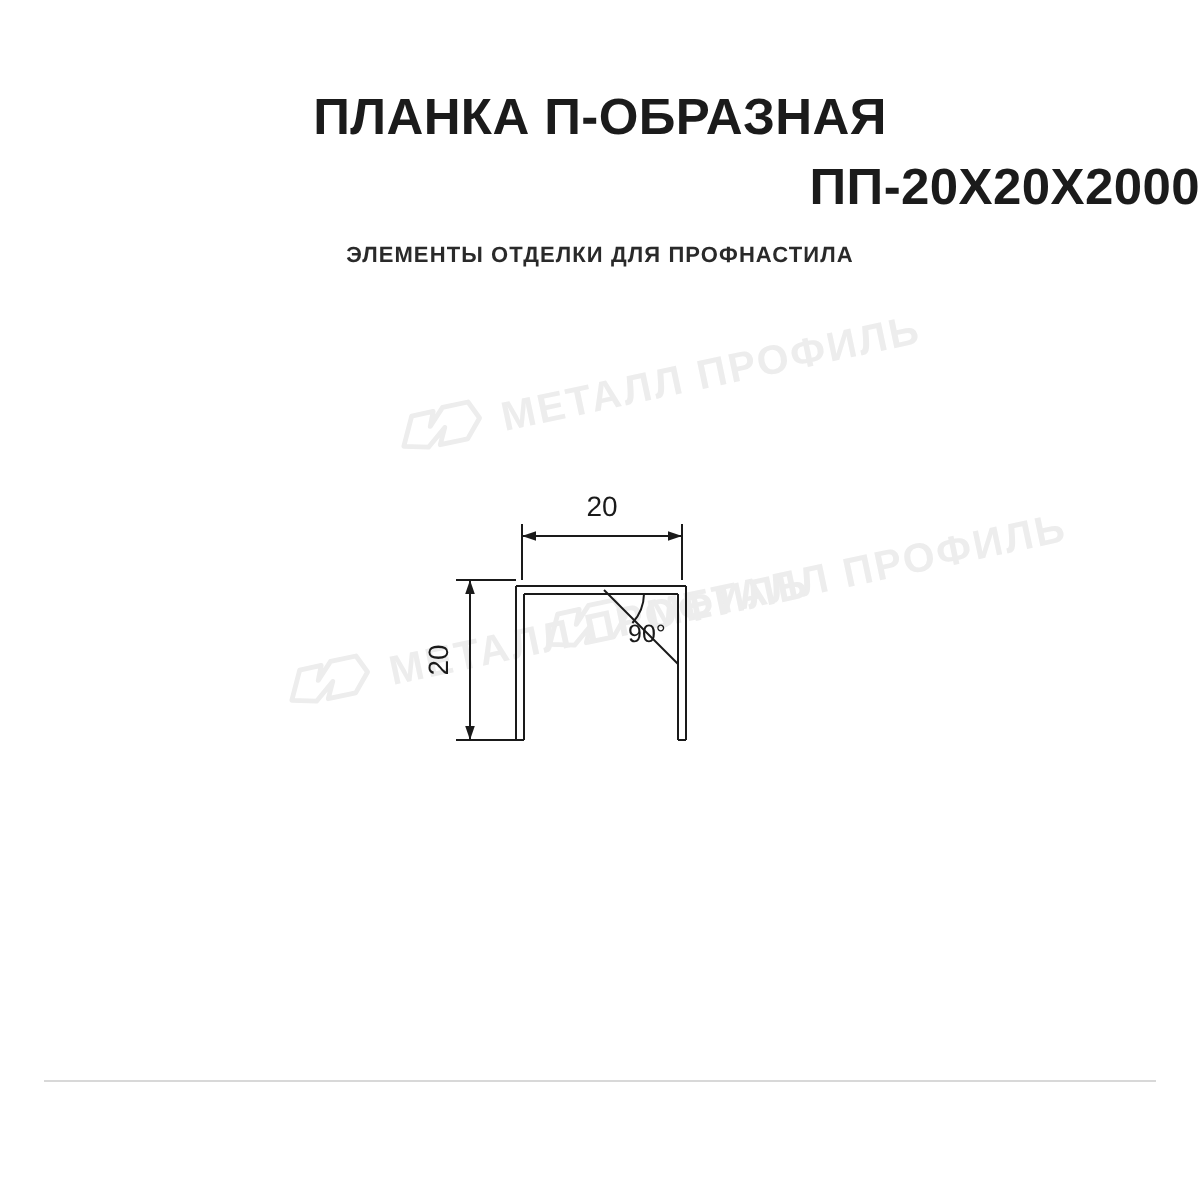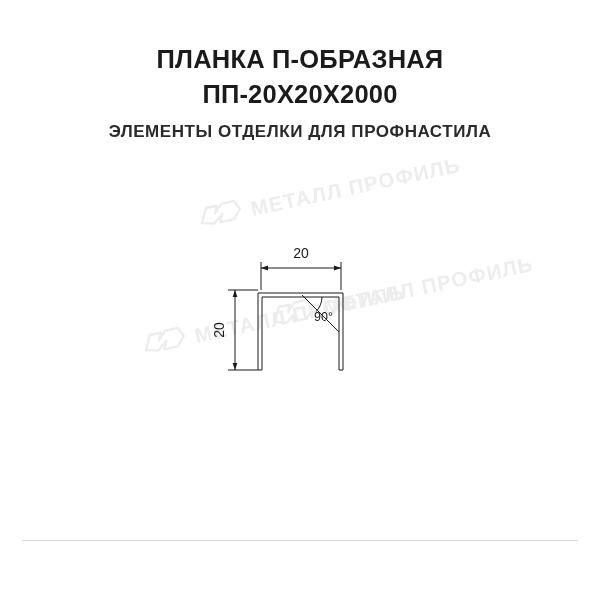--- a/index.html
+++ b/index.html
@@ -36,23 +36,24 @@
     line-height: 1.18;
     color: #1b1b1b;
   }
   .title-2 {
     font-size: 25.5px;
     font-weight: bold;
     letter-spacing: 0.2px;
     line-height: 1.18;
     margin-top: 5px;
     color: #1b1b1b;
+    text-align: right;
   }
   .subtitle {
-    font-size: 17px;
+    font-size: 11px;
     font-weight: bold;
     letter-spacing: 0.55px;
     margin-top: 13px;
     color: #2a2a2a;
   }
 
   
   .wm {
     position: absolute;
     color: #ededed;

